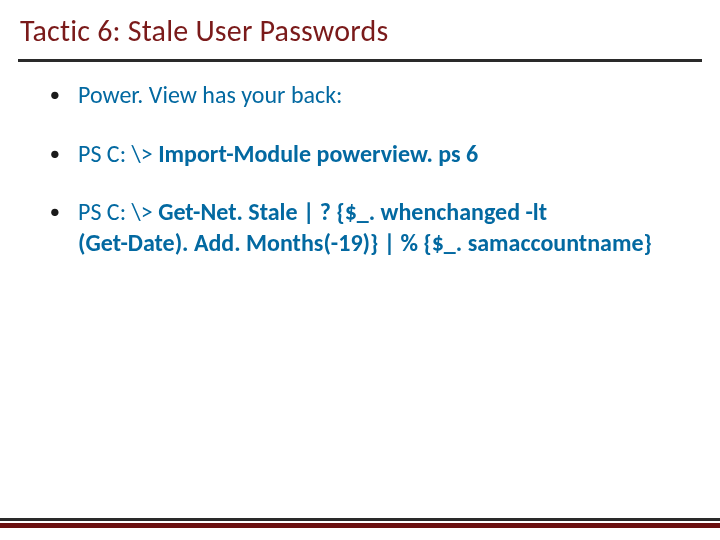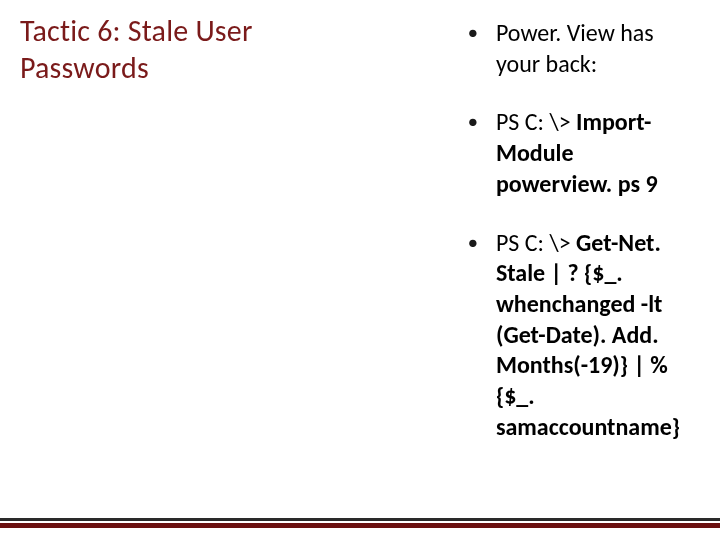--- a/index.html
+++ b/index.html
@@ -12,21 +12,21 @@
       height: 540px;
       background: #ffffff;
       font-family: Calibri, "Segoe UI", Arial, sans-serif;
       position: relative;
       overflow: hidden;
     }
     .slide {
       width: 100%;
       height: 100%;
       display: flex;
-      flex-direction: row;
+      flex-direction: column;
     }
     .title-area {
       padding: 12px 20px 6px 20px;
     }
     .title {
       font-size: 30px;
       color: #7a1a1a;
       font-weight: 400;
       letter-spacing: 0.2px;
     }
@@ -39,21 +39,21 @@
       padding: 18px 40px 0 50px;
       flex: 1;
     }
     ul.bullets {
       list-style: none;
     }
     ul.bullets > li {
       position: relative;
       padding-left: 28px;
       font-size: 24px;
-      color: #000000;
+      color: #0369a1;
       line-height: 1.28;
       margin-bottom: 28px;
     }
     ul.bullets > li::before {
       content: "●";
       position: absolute;
       left: 0;
       top: 0;
       font-size: 16px;
       color: #1a1a1a;
@@ -83,21 +83,21 @@
     <h1 class="title">Tactic 6: Stale User Passwords</h1>
   </div>
   <hr class="title-rule">
 
   <div class="content">
     <ul class="bullets">
       <li>
         <span>Power. View has your back:</span>
       </li>
       <li class="tight">
-        <span>PS C: \&gt; </span><span class="cmd">Import-Module powerview. ps 9</span>
+        <span>PS C: \&gt; </span><span class="cmd">Import-Module powerview. ps 6</span>
       </li>
       <li>
         <span>PS C: \&gt; </span><span class="cmd">Get-Net. Stale | ? {$_. whenchanged -lt</span><br>
         <span class="cmd">(Get-Date). Add. Months(-19)} | % {$_. samaccountname}</span>
       </li>
     </ul>
   </div>
 
   <div class="footer-rule"></div>
 </div>

